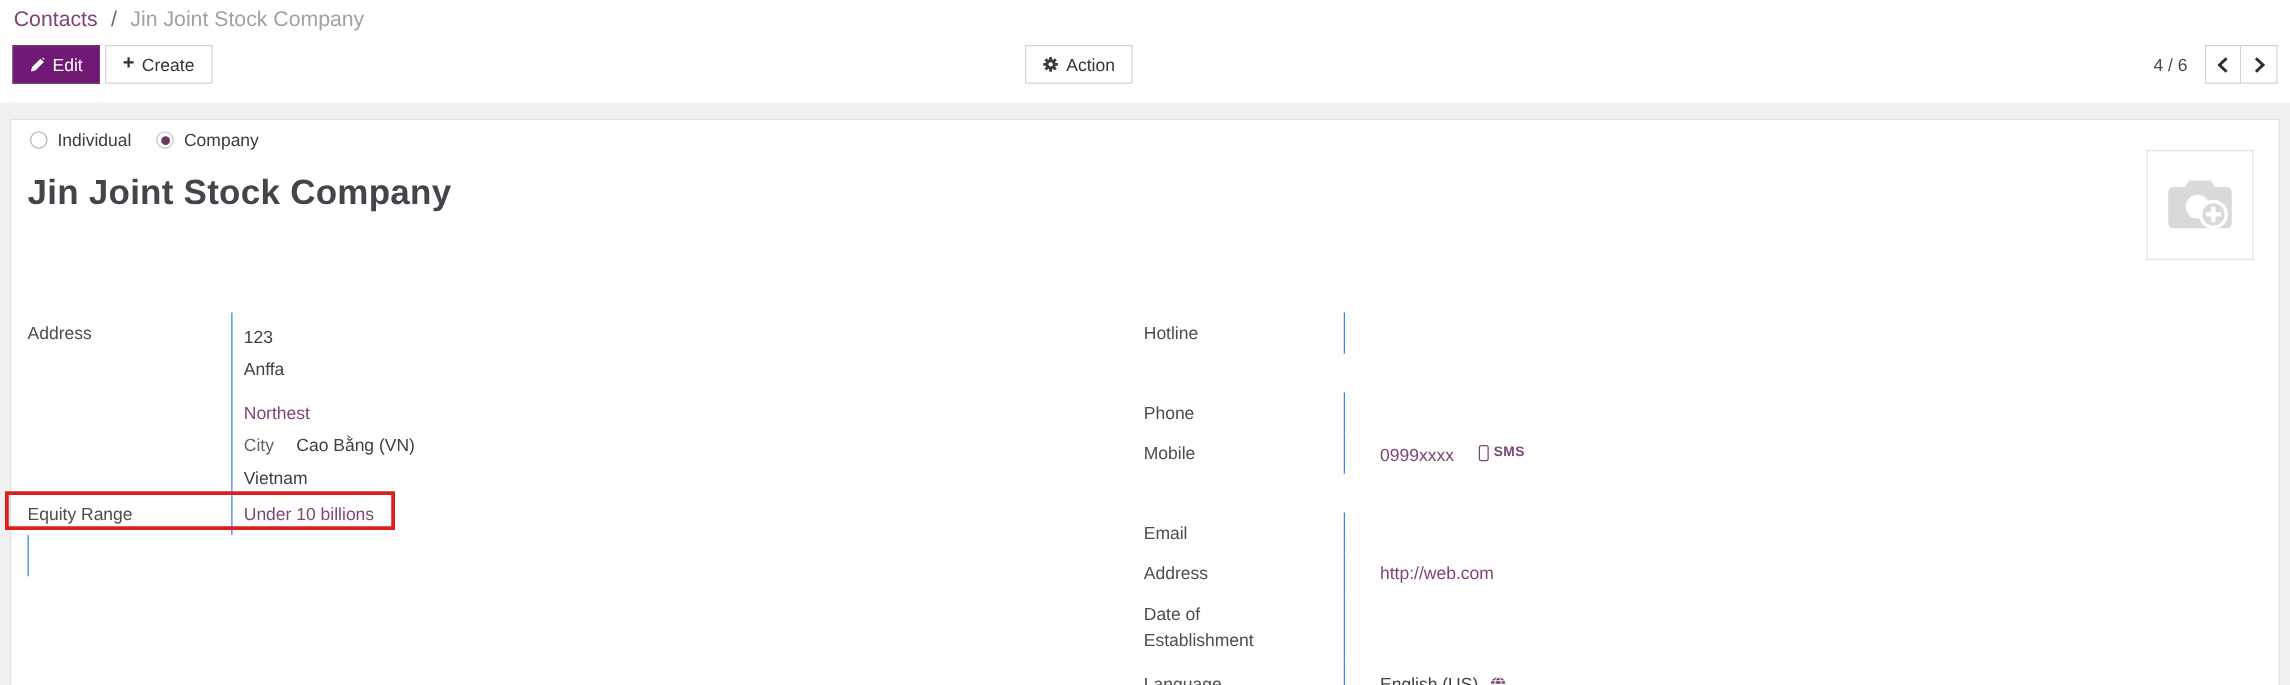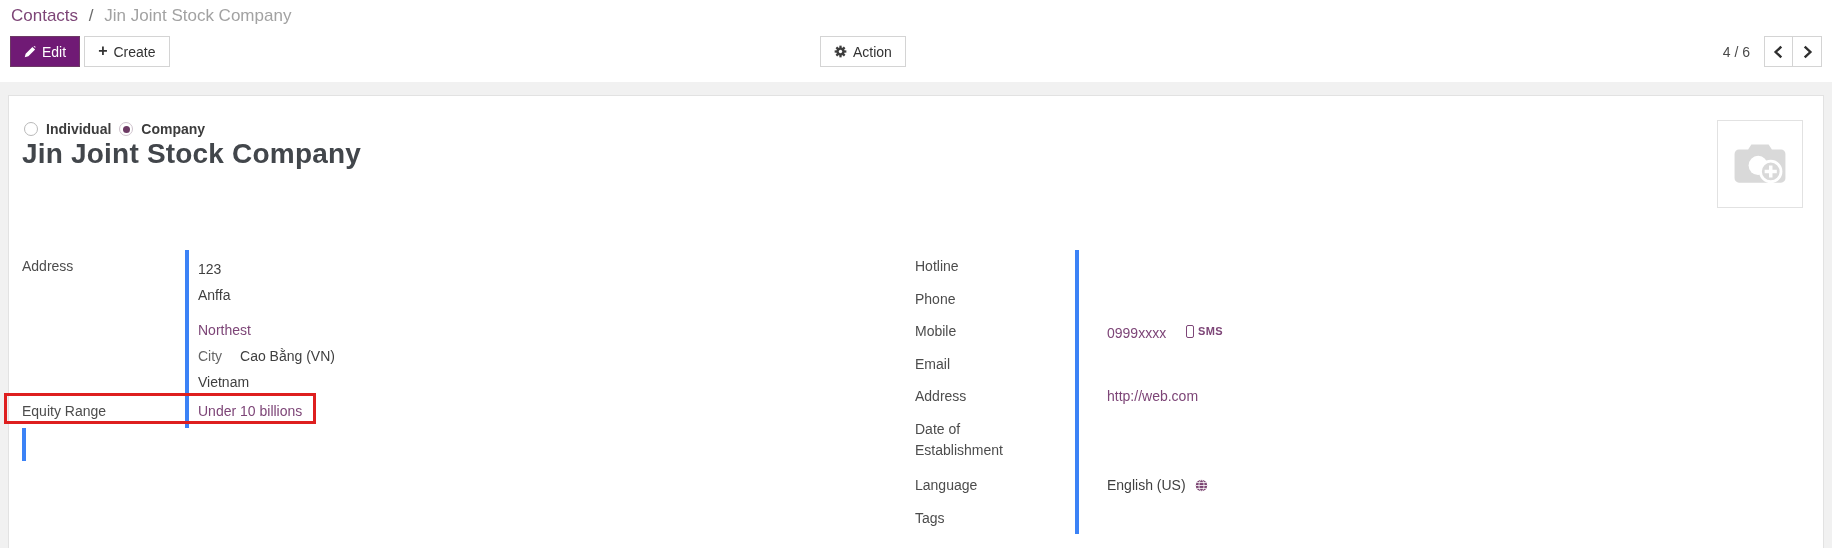--- a/index.html
+++ b/index.html
@@ -29,42 +29,42 @@
   .pager-text { font-size:14px; color:#4a4a4a; }
   .pager-btns { display:flex; }
   .pager-btn { width:29px; height:31px; background:#fff; border:1px solid #d4d4d4;
                display:inline-flex; align-items:center; justify-content:center; }
   .pager-btn + .pager-btn { border-left:none; }
 
   
   .sheet { position:absolute; left:8px; right:8px; top:95px; height:460px;
            background:#ffffff; border:1px solid #e2e2e2; }
 
-  .radio-row { position:absolute; left:24px; top:121px; display:flex; align-items:center; gap:8px; font-size:14px; color:#3c3c3c;font-weight:bold; }
+  .radio-row { position:absolute; left:24px; top:104px; display:flex; align-items:center; gap:20px; font-size:14px; color:#3c3c3c; }
   .radio-opt { display:flex; align-items:center; gap:8px; cursor:pointer; }
   .radio-circle { width:14px; height:14px; border-radius:50%; border:1px solid #b9b9b9; background:#fff; display:inline-flex; align-items:center; justify-content:center; }
   .radio-circle.checked { border-color:#cfc3cd; }
   .radio-dot { width:7px; height:7px; border-radius:50%; background:#6d3a64; }
 
   .contact-title { position:absolute; left:22px; top:138px; font-size:28px; font-weight:bold; color:#42464b; letter-spacing:.2px; }
 
   .avatar-box { position:absolute; left:1717px; top:120px; width:86px; height:88px;
                 border:1px solid #e2e2e2; background:#fff; display:flex; align-items:center; justify-content:center; }
 
   
   .fgroup { position:absolute; font-size:14px; }
   .fgroup-left  { left:22px;  top:250px; width:860px; }
   .fgroup-right { left:915px; top:250px; width:700px; }
   .frow { display:flex; align-items:stretch; }
   .flabel { width:163px; flex:0 0 163px; color:#4c4c4c; padding-top:6px; line-height:21px; }
   .fgroup-right .flabel { width:160px; flex:0 0 160px; }
-  .fvalue { flex:1; border-left:4px solid #3b82f6; padding:6px 0 0 28px; line-height:21px; color:#3f3f3f; }
+  .fvalue { flex:1; border-left:1px solid #3b82f6; padding:6px 0 0 28px; line-height:21px; color:#3f3f3f; }
   .fgroup-left .fvalue { padding-left:9px; }
   .row-h { min-height:33px; }
-  .row-h2 { min-height:32px; }
+  .row-h2 { min-height:32px;margin-top:31px; }
   .link { color:#7d4577; text-decoration:none; cursor:pointer; }
 
   .addr-line { line-height:26px; }
   .addr-spacer { height:9px; }
   .city-label { color:#666; margin-right:14px; }
   .date-label-inner { display:block; width:112px; }
   .row-date { min-height:56px; }
 
   .sms-widget { display:inline-flex; align-items:center; gap:4px; margin-left:16px; cursor:pointer; }
   .sms-phone { width:8px; height:13px; border:1.4px solid #7d4577; border-radius:2px; display:inline-block; }

